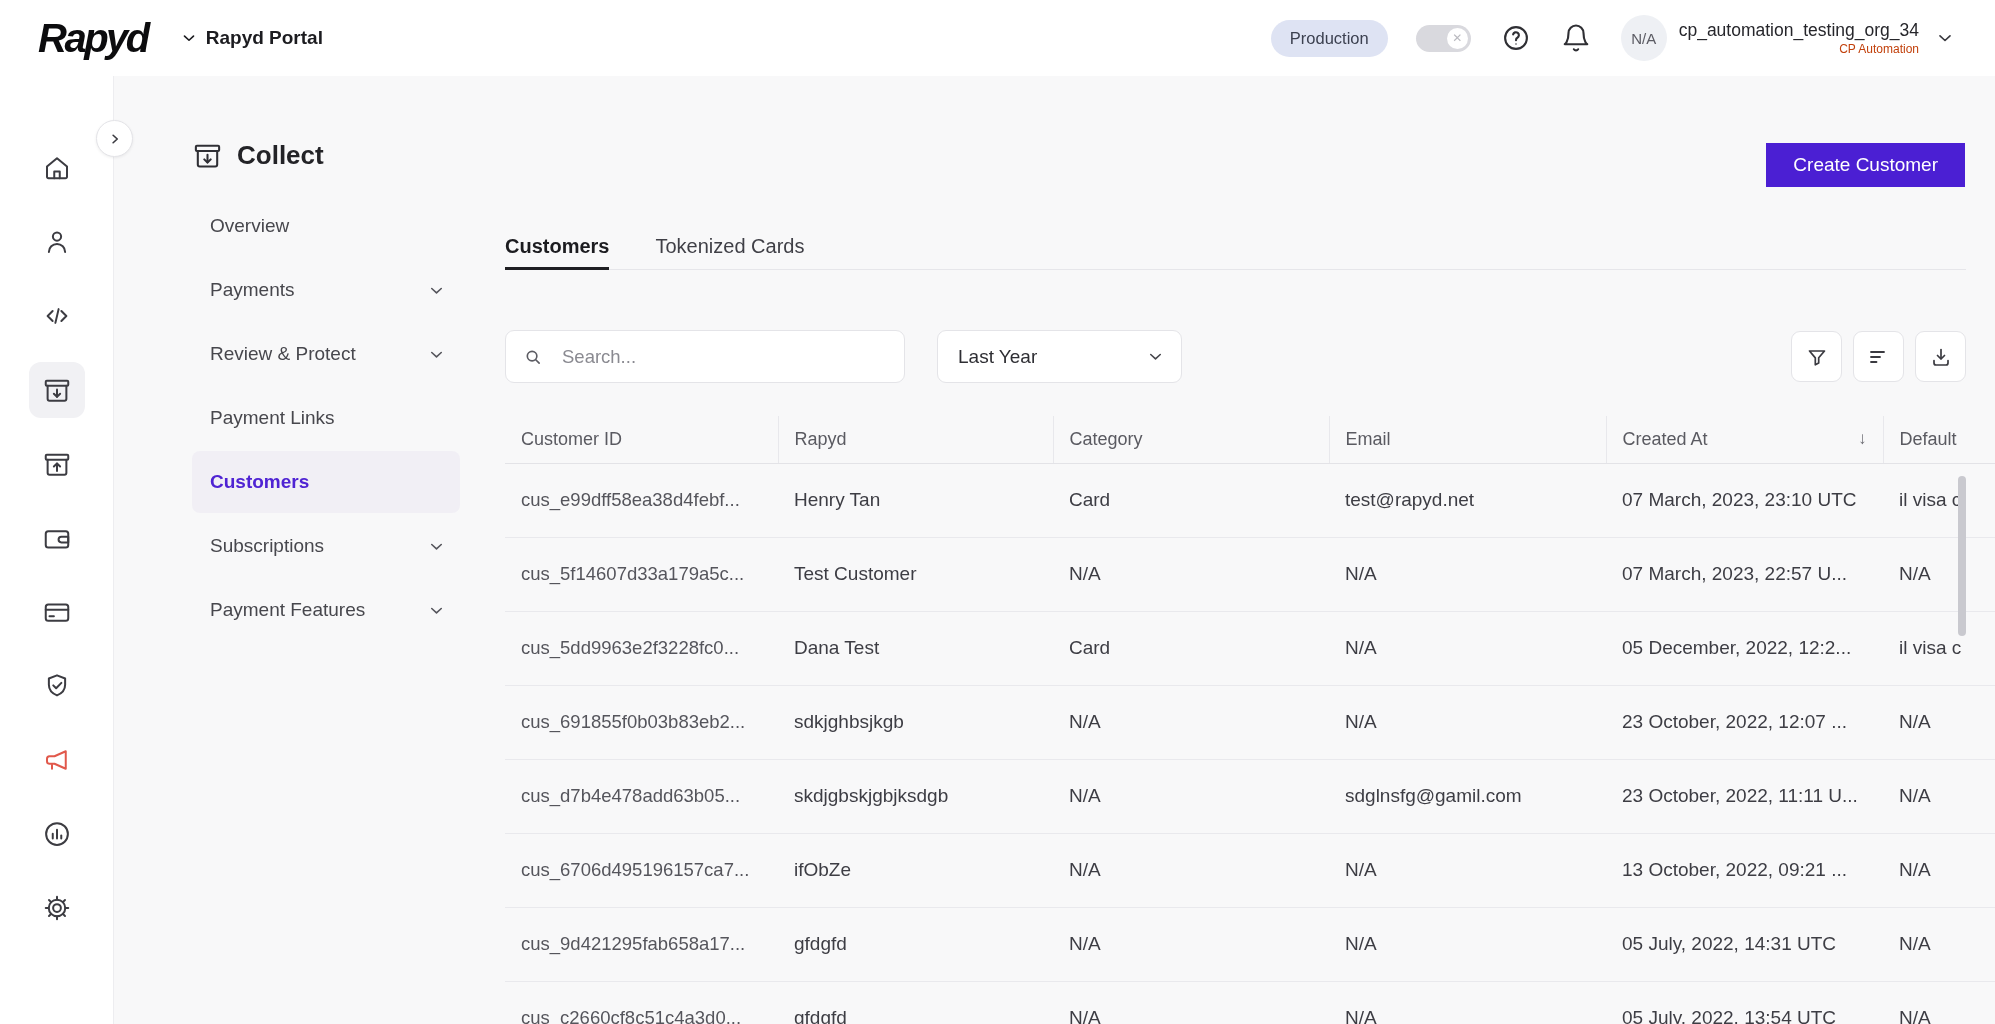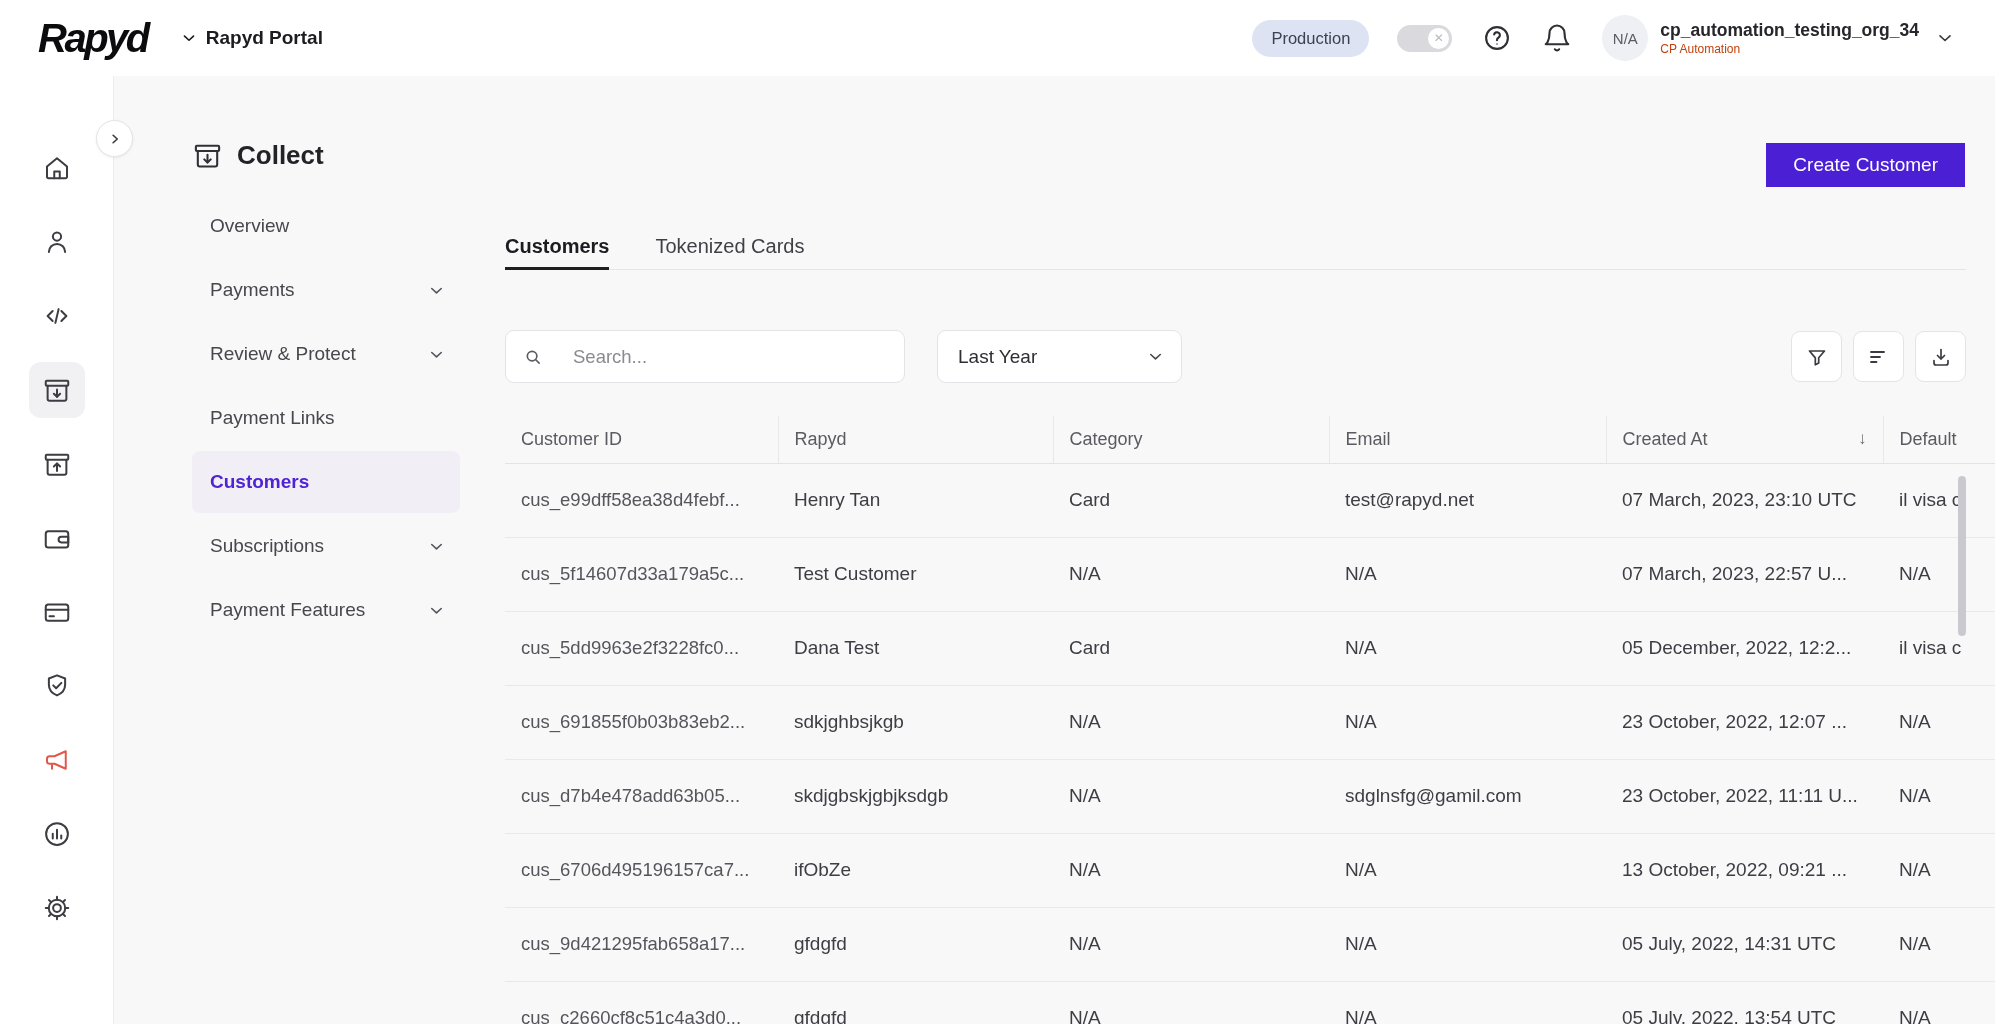--- a/index.html
+++ b/index.html
@@ -8,31 +8,31 @@
     width:1995px; height:1024px; overflow:hidden;
     background:#ffffff; color:#2b2b30;
     font-family:"Liberation Sans", sans-serif;
   }
   svg { display:block; }
 
   
   .topbar { height:76px; display:flex; align-items:center; padding:0 40px 0 38px; background:#fff; }
   .logo { font-size:40px; font-weight:800; font-style:italic; letter-spacing:-2.5px; color:#0c0c0e; }
   .portal { display:flex; align-items:center; gap:8px; margin-left:32px; font-size:19px; font-weight:700; color:#1c1c20; cursor:pointer; }
-  .topbar-right { margin-left:auto; display:flex; align-items:center; }
+  .topbar-right { margin-left:auto; display:flex; align-items:center;text-align:right; }
   .badge { background:#dee3f3; color:#3c4150; font-size:16.5px; padding:9px 19px; border-radius:999px; }
   .toggle { width:55px; height:27px; background:#d9d9de; border-radius:999px; position:relative; margin-left:28px; cursor:pointer; }
   .toggle .knob { position:absolute; right:3px; top:3px; width:21px; height:21px; background:#fff; border-radius:50%;
     display:flex; align-items:center; justify-content:center; color:#b9b9bf; font-size:12px; line-height:1; }
   .top-icon { margin-left:30px; color:#2f2f34; cursor:pointer; }
   .top-icon svg { width:30px; height:30px; }
   .avatar { width:46px; height:46px; border-radius:50%; background:#eef0f4; display:flex; align-items:center; justify-content:center;
     font-size:15px; color:#5b5b63; margin-left:30px; }
   .org-block { margin-left:12px; line-height:1.3; }
-  .org-name { font-size:17.5px; font-weight:700; color:#26262b; }
+  .org-name { font-size:17.5px; font-weight:400; color:#26262b; }
   .org-sub  { font-size:12px; color:#c2410c; }
   .org-chev { margin-left:16px; color:#3a3a40; cursor:pointer; }
 
   
   .app { display:flex; height:948px; position:relative; }
 
   .rail { width:114px; background:#fff; border-right:1px solid #ededf0; display:flex; flex-direction:column; align-items:center;
     padding-top:64px; gap:18px; flex:0 0 114px; }
   .rail-item { width:56px; height:56px; border-radius:12px; display:flex; align-items:center; justify-content:center;
     color:#3c3c42; cursor:pointer; }
@@ -64,21 +64,21 @@
   .create-btn { position:absolute; top:67px; right:30px; height:44px; padding:0 27px; background:#4b1fd3; color:#fff;
     border:none; border-radius:0; font-size:19px; font-family:inherit; cursor:pointer; display:flex; align-items:center; }
 
   .tabs { margin:147px 29px 0 0; height:47px; display:flex; gap:46px; border-bottom:1px solid #e6e6ea; }
   .tab { position:relative; height:100%; display:flex; align-items:center; font-size:20px; color:#3f3f46; cursor:pointer; }
   .tab.active { font-weight:700; color:#1c1c20; }
   .tab.active::after { content:""; position:absolute; left:0; right:0; bottom:-1px; height:3px; background:#1f1f23; }
 
   .controls { margin:60px 29px 0 0; display:flex; align-items:center; }
   .search { width:400px; height:53px; background:#fff; border:1px solid #e4e4e8; border-radius:9px;
-    display:flex; align-items:center; padding:0 16px; gap:27px; }
+    display:flex; align-items:center; padding:0 16px; gap:16px; }
   .search svg { width:22px; height:22px; color:#5c5c63; }
   .search input { border:none; outline:none; flex:1; font-size:18.5px; font-family:inherit; color:#333; background:transparent; }
   .search input::placeholder { color:#8a8a91; }
   .select { margin-left:32px; width:245px; height:53px; background:#fff; border:1px solid #e4e4e8; border-radius:9px;
     display:flex; align-items:center; padding:0 16px 0 20px; font-size:19px; color:#2e2e33; cursor:pointer; }
   .select .chev { margin-left:auto; color:#46464c; }
   .select .chev svg { width:19px; height:19px; }
   .ctrl-btns { margin-left:auto; display:flex; gap:11px; }
   .sq-btn { width:51px; height:51px; background:#fff; border:1px solid #e4e4e8; border-radius:9px;
     display:flex; align-items:center; justify-content:center; color:#3a3a40; cursor:pointer; }

